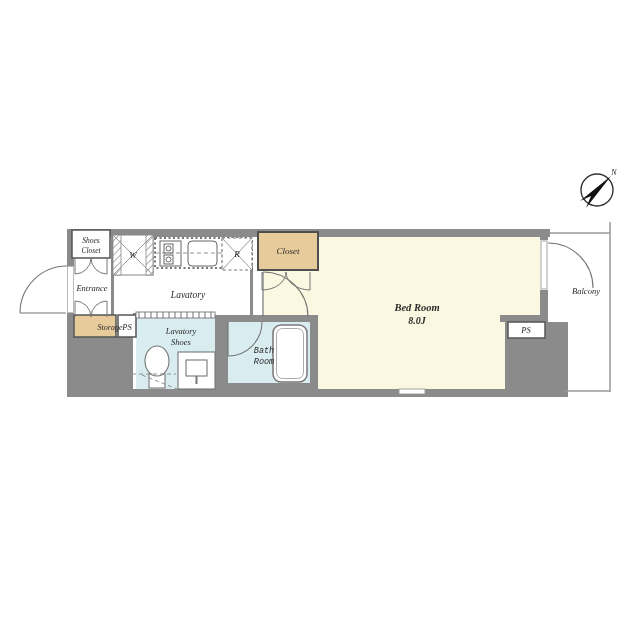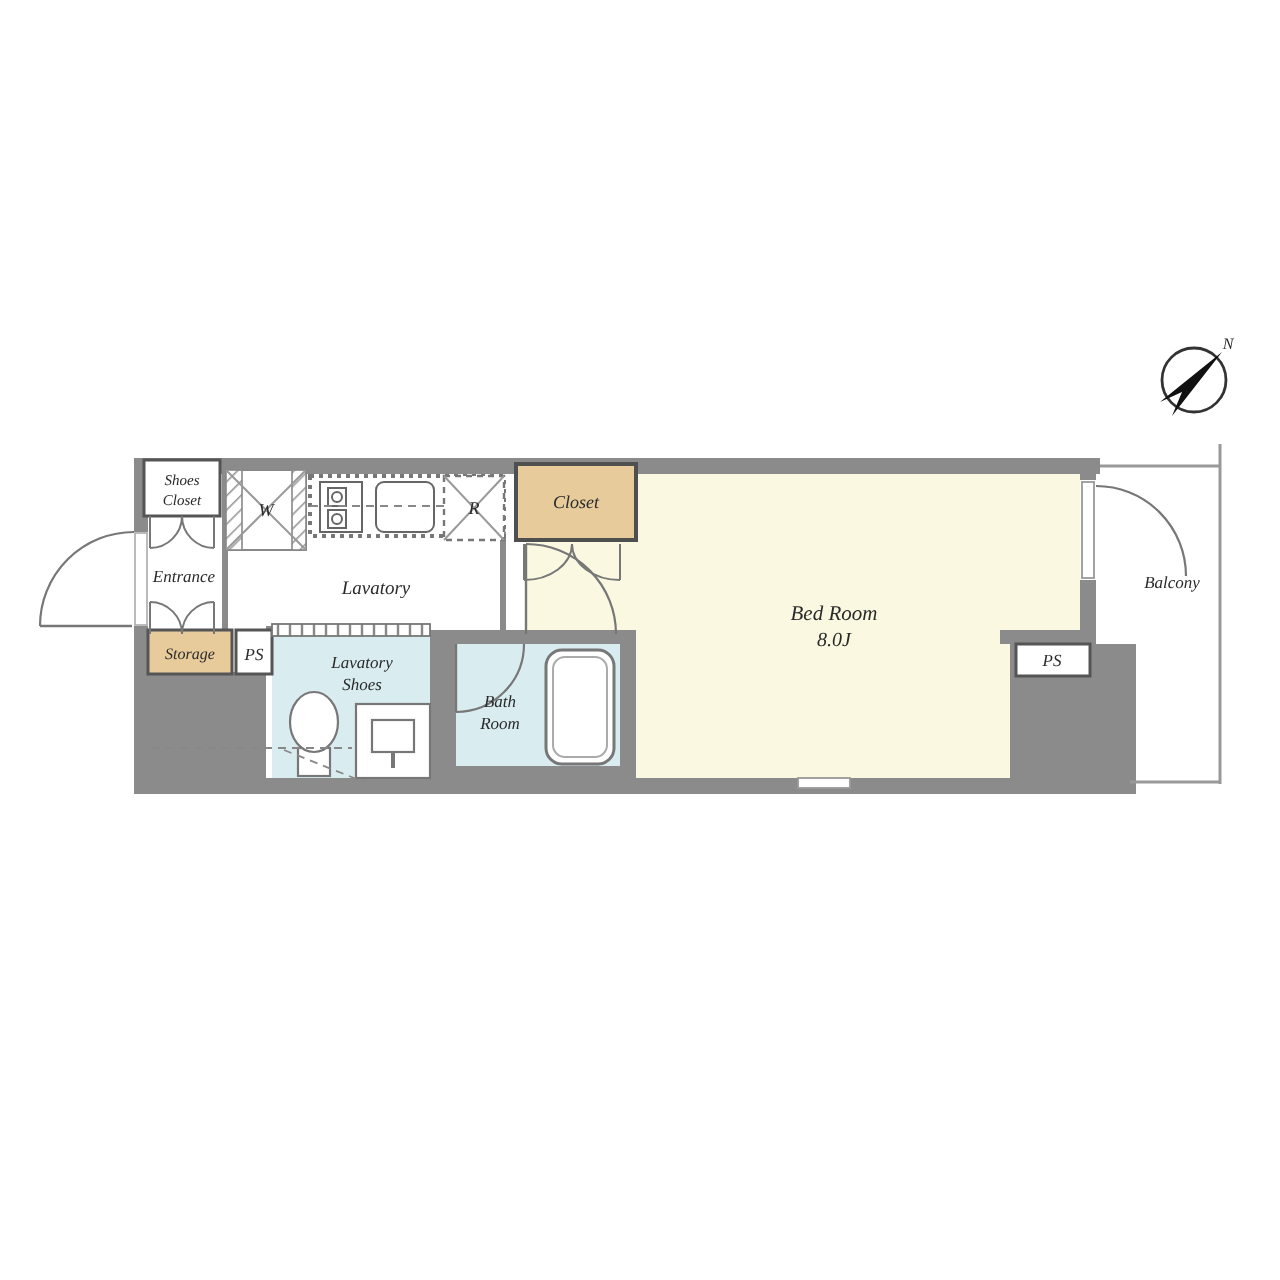--- a/index.html
+++ b/index.html
@@ -15,28 +15,28 @@
   .tan{fill:var(--closet-tan);}
   .blue{fill:var(--wet-blue);}
   .lbl{position:absolute;transform:translate(-50%,-50%);text-align:center;
        font-style:italic;color:var(--label-text);white-space:nowrap;}
   #lbl-shoes{left:91px;top:245px;font-size:7.5px;line-height:9.5px;}
   #lbl-entrance{left:92px;top:288px;font-size:8.5px;text-align:center;}
   #lbl-w{left:133px;top:255px;font-size:9px;}
   #lbl-corridor{left:188px;top:295px;font-size:9.5px;}
   #lbl-r{left:237px;top:254px;font-size:9px;}
   #lbl-closet{left:288px;top:251px;font-size:9px;}
-  #lbl-bedroom{left:417px;top:314px;font-size:10.5px;line-height:13px;}
+  #lbl-bedroom{left:417px;top:314px;font-size:10.5px;line-height:13px;font-weight:bold;}
   #lbl-bedroom .size{font-size:10px;}
   #lbl-balcony{left:586px;top:291px;font-size:8.5px;}
-  #lbl-storage{left:95px;top:327px;font-size:8px;}
+  #lbl-storage{left:110px;top:327px;font-size:8px;}
   #lbl-ps-left{left:127px;top:327px;font-size:8.5px;}
   #lbl-ps-right{left:526px;top:330px;font-size:8.5px;}
   #lbl-lav{left:181px;top:337px;font-size:8.5px;line-height:11px;text-align:center;}
-  #lbl-bath{left:250px;top:356px;font-size:8.5px;line-height:10.5px;}
+  #lbl-bath{left:264px;top:356px;font-size:8.5px;line-height:10.5px;font-family:Liberation Mono, monospace;}
   #lbl-north{left:614px;top:172px;font-size:8px;}
 </style>
 </head>
 <body>
 
 <div id="stage">
   <svg id="plan-svg" width="640" height="640" viewBox="0 0 640 640">
     <defs>
       <pattern id="hatch" width="5" height="5" patternUnits="userSpaceOnUse" patternTransform="rotate(45)">
         <rect width="5" height="5" fill="#ffffff"></rect>

